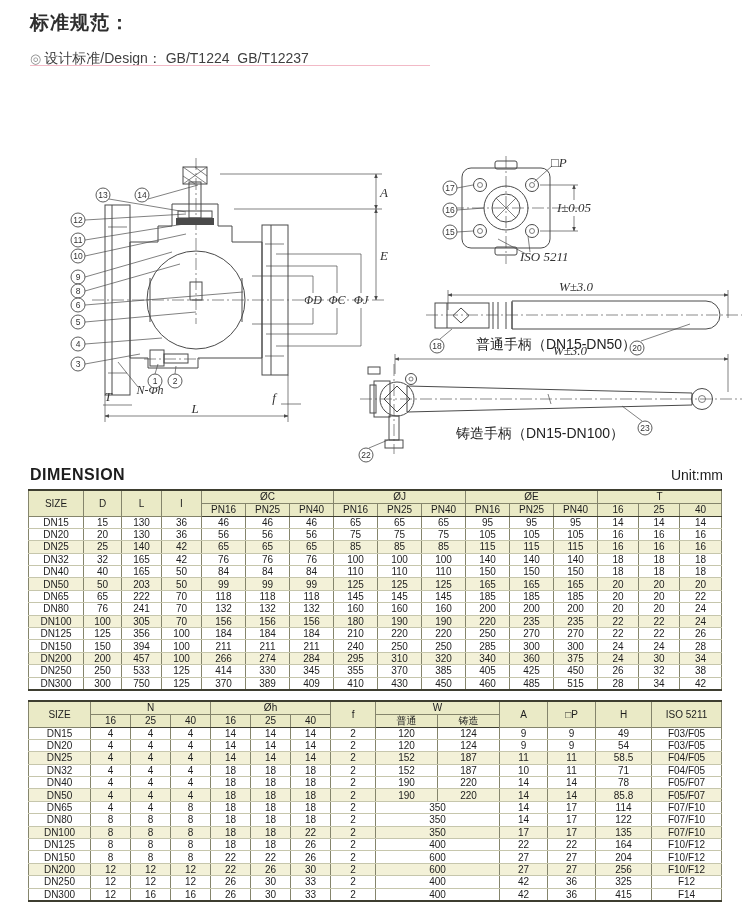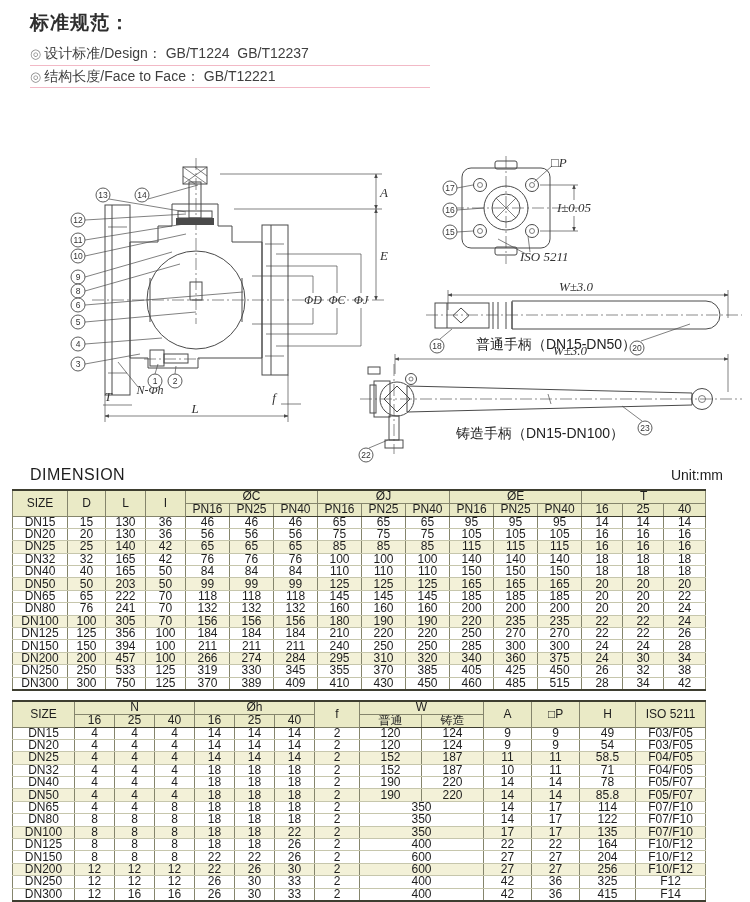--- a/index.html
+++ b/index.html
@@ -10,63 +10,62 @@
   }
   *{box-sizing:border-box;margin:0;padding:0}
   html,body{background:#fff}
   body{font-family:"Liberation Sans",sans-serif;}
   .page{position:relative;width:750px;height:902px;background:#fff;overflow:hidden}
 
   
   .spec-block{position:absolute;left:30px;top:10px;width:400px}
   .title{font-size:19px;font-weight:bold;color:#2e2e2e;margin-bottom:7px;letter-spacing:1px}
   .specs{list-style:none}
-  .specs li{height:22.5px;line-height:21px;border-bottom:1px solid var(--spec-underline);
+  .specs li{height:22.5px;line-height:30px;border-bottom:1px solid var(--spec-underline);
             font-size:14px;color:#3f3f3f;white-space:nowrap;overflow:hidden}
   .bullet{color:#8b8b8b;margin-right:3px;font-size:13px}
   .spec-text{white-space:pre}
 
   
   svg.drawing{position:absolute;left:0;top:152px}
   .ln{stroke:var(--line);fill:none;stroke-width:1}
   .thin{stroke:var(--line);fill:none;stroke-width:.7}
   .cl{stroke:#5a5a5a;fill:none;stroke-width:.7;stroke-dasharray:12 3 2 3}
   .dark{fill:#4a4a4a;stroke:none}
   .dimtxt{font-family:"Liberation Serif",serif;font-style:italic;font-size:13px;fill:#333}
   .phitxt{font-family:"Liberation Serif",serif;font-style:italic;font-size:12px;fill:#333;text-anchor:middle}
   .cap{font-family:"Liberation Sans",sans-serif;font-size:14px;fill:#222;text-anchor:middle}
   .cnum{font-family:"Liberation Sans",sans-serif;font-size:8.5px;fill:#333;text-anchor:middle}
   .ccirc{fill:#fff;stroke:var(--line);stroke-width:.9}
 
   
   .dim-head{position:absolute;left:30px;right:27px;top:466px;display:flex;justify-content:space-between;align-items:baseline}
-  .dim-title{font-size:16px;font-weight:normal;color:#1d1d1d;letter-spacing:.5px}
+  .dim-title{font-size:16px;font-weight:bold;color:#1d1d1d;letter-spacing:.5px}
   .unit{font-size:14px;color:#1d1d1d}
-  table.t{position:absolute;left:12px;width:693px;border-collapse:collapse;table-layout:fixed;
-          font-size:12px;color:#1d1d1d;border-top:2px solid #3e3e30;border-bottom:2.5px solid #3e3e30}
+  table.t{position:absolute;left:28px;width:693px;border-collapse:collapse;table-layout:fixed;
+          font-size:10px;color:#1d1d1d;border-top:2px solid #3e3e30;border-bottom:2.5px solid #3e3e30}
   .t th,.t td{border-left:1px solid #85856c;border-right:1px solid #85856c;
               border-top:1px solid #c6c6ac;border-bottom:1px solid #c6c6ac;
               text-align:center;vertical-align:middle;padding:0;height:12.4px;line-height:11px;
               font-weight:normal;overflow:hidden;white-space:nowrap}
   .t thead th{background:var(--table-header-bg);border-color:#85856c;height:13px}
   .t thead tr:last-child th{border-bottom:1.5px solid #3e3e30}
   .t tbody tr.hl td{background:var(--row-highlight)}
   .t1{top:489px}
   .t2{top:700px}
 </style>
 </head>
 <body>
 
 <div class="page">
 
   <div class="spec-block">
     <h1 class="title">标准规范：</h1>
     <ul class="specs">
       <li><span class="bullet">◎</span><span class="spec-text">设计标准/Design： GB/T1224  GB/T12237</span></li>
-      <li><span class="bullet">◎</span><span class="spec-text">结构长度/Face to Face： GB/T12221</span></li>
     </ul>
   </div>
 
   <svg class="drawing" width="750" height="314" viewBox="0 0 750 314">
     <defs>
       <marker id="ar" viewBox="0 0 10 10" refX="9" refY="5" markerWidth="6.5" markerHeight="6.5" orient="auto-start-reverse">
         <path d="M0,1 L10,5 L0,9 z" fill="#4a4a4a"></path>
       </marker>
     </defs>
 
@@ -583,21 +582,21 @@
           <td>375</td>
           <td>24</td>
           <td>30</td>
           <td>34</td>
         </tr>
         <tr>
           <td>DN250</td>
           <td>250</td>
           <td>533</td>
           <td>125</td>
-          <td>319</td>
+          <td>414</td>
           <td>330</td>
           <td>345</td>
           <td>355</td>
           <td>370</td>
           <td>385</td>
           <td>405</td>
           <td>425</td>
           <td>450</td>
           <td>26</td>
           <td>32</td>

